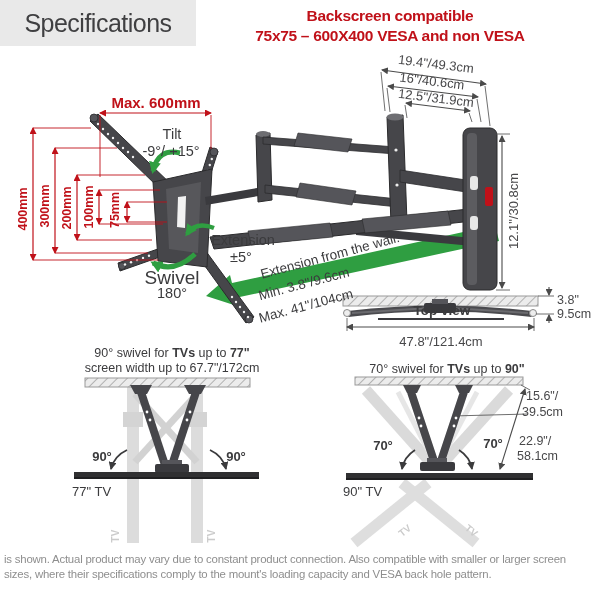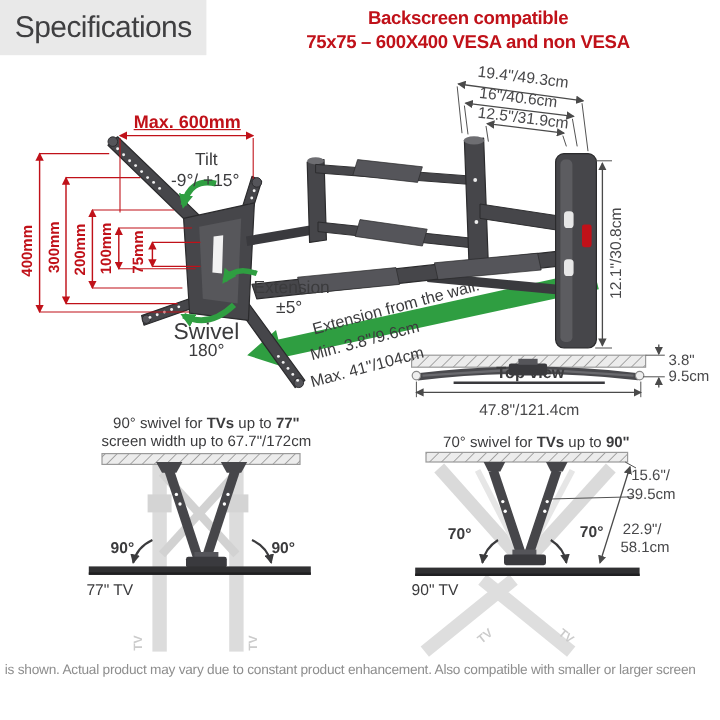--- a/index.html
+++ b/index.html
@@ -11,21 +11,21 @@
   .rotm90{transform:translate(-50%,-50%) rotate(-90deg);}
   .rot7{transform:translate(-50%,-50%) rotate(7deg);}
   .rotm15{transform:translate(-50%,-50%) rotate(-15deg);}
   .rotm39{transform:translate(-50%,-50%) rotate(-39deg);}
   .rot39{transform:translate(-50%,-50%) rotate(39deg);}
   .red{color:#c01119;}
   .gy{color:#48484a;}
   .dk{color:#3b3b3d;}
   .ghostt{color:#cbcbcb;font-weight:700;}
   .b{font-weight:700;}
-  .header-box{position:absolute;left:0;top:0;width:172px;height:46px;background:#e9e9e9;
+  .header-box{position:absolute;left:0;top:0;width:196px;height:46px;background:#e9e9e9;
               display:flex;align-items:center;justify-content:center;}
   .header-box span{font-size:25px;letter-spacing:-0.5px;color:#3f3f41;}
   .sub{font-size:15.5px;font-weight:700;letter-spacing:-0.3px;}
   .footer{position:absolute;left:4px;top:552px;width:594px;font-size:11.4px;line-height:14.6px;
           color:#8e8e8e;letter-spacing:-0.2px;}
 </style>
 </head>
 <body>
 
 <div id="stage">
@@ -242,21 +242,21 @@
     <path d="M459,450 Q470,457 472,469" stroke="#3b3b3d" stroke-width="1.8" fill="none" marker-end="url(#md)"></path>
   </g>
 </svg>
 
   <div class="header-box">
     <span>Specifications</span>
   </div>
   <div class="lbl sub red" style="left:390px;top:16px;">Backscreen compatible</div>
   <div class="lbl sub red" style="left:390px;top:36px;">75x75 – 600X400 VESA and non VESA</div>
 
-  <div class="lbl red" style="left:156px;top:102px;font-size:15px;font-weight:600;text-decoration:underline;">Max. 600mm</div>
+  <div class="lbl red" style="left:156px;top:102px;font-size:15px;font-weight:600;">Max. 600mm</div>
   <div class="lbl dk" style="left:172px;top:134px;font-size:14.5px;">Tilt</div>
   <div class="lbl dk" style="left:171px;top:151px;font-size:14.5px;">-9°/ +15°</div>
   <div class="lbl rotm90 red" style="left:23px;top:209px;font-size:12.5px;font-weight:600;">400mm</div>
   <div class="lbl rotm90 red" style="left:45px;top:206px;font-size:12.5px;font-weight:600;">300mm</div>
   <div class="lbl rotm90 red" style="left:67px;top:208px;font-size:12.5px;font-weight:600;">200mm</div>
   <div class="lbl rotm90 red" style="left:89px;top:207px;font-size:12.5px;font-weight:600;">100mm</div>
   <div class="lbl rotm90 red" style="left:115px;top:210px;font-size:12.5px;font-weight:600;">75mm</div>
   <div class="lbl dk" style="left:243px;top:240px;font-size:14.5px;">Extension</div>
   <div class="lbl dk" style="left:241px;top:257px;font-size:14.5px;">±5°</div>
   <div class="lbl dk" style="left:172px;top:277px;font-size:19px;">Swivel</div>
@@ -287,15 +287,16 @@
   <div class="lbl-l gy" style="left:522px;top:412px;font-size:12.5px;">39.5cm</div>
   <div class="lbl-l gy" style="left:519px;top:441px;font-size:12.5px;">22.9"/</div>
   <div class="lbl-l gy" style="left:517px;top:456px;font-size:12.5px;">58.1cm</div>
   <div class="lbl dk" style="left:383px;top:445px;font-size:13px;font-weight:700;">70°</div>
   <div class="lbl dk" style="left:493px;top:443px;font-size:13px;font-weight:700;">70°</div>
   <div class="lbl-l dk" style="left:343px;top:491px;font-size:13px;">90" TV</div>
   <div class="lbl rotm39 ghostt" style="left:405px;top:531px;font-size:10px;">TV</div>
   <div class="lbl rot39 ghostt" style="left:471px;top:531px;font-size:10px;">TV</div>
 
   <div class="footer">
-    <div>is shown. Actual product may vary due to constant product enhancement. Also compatible with smaller or larger screen</div>
+    <div>is shown. Actual product may vary due to constant product connection. Also compatible with smaller or larger screen</div>
+    <div>sizes, where their specifications comply to the mount's loading capacity and VESA back hole pattern.</div>
   </div>
 </div>
 
 </body></html>

